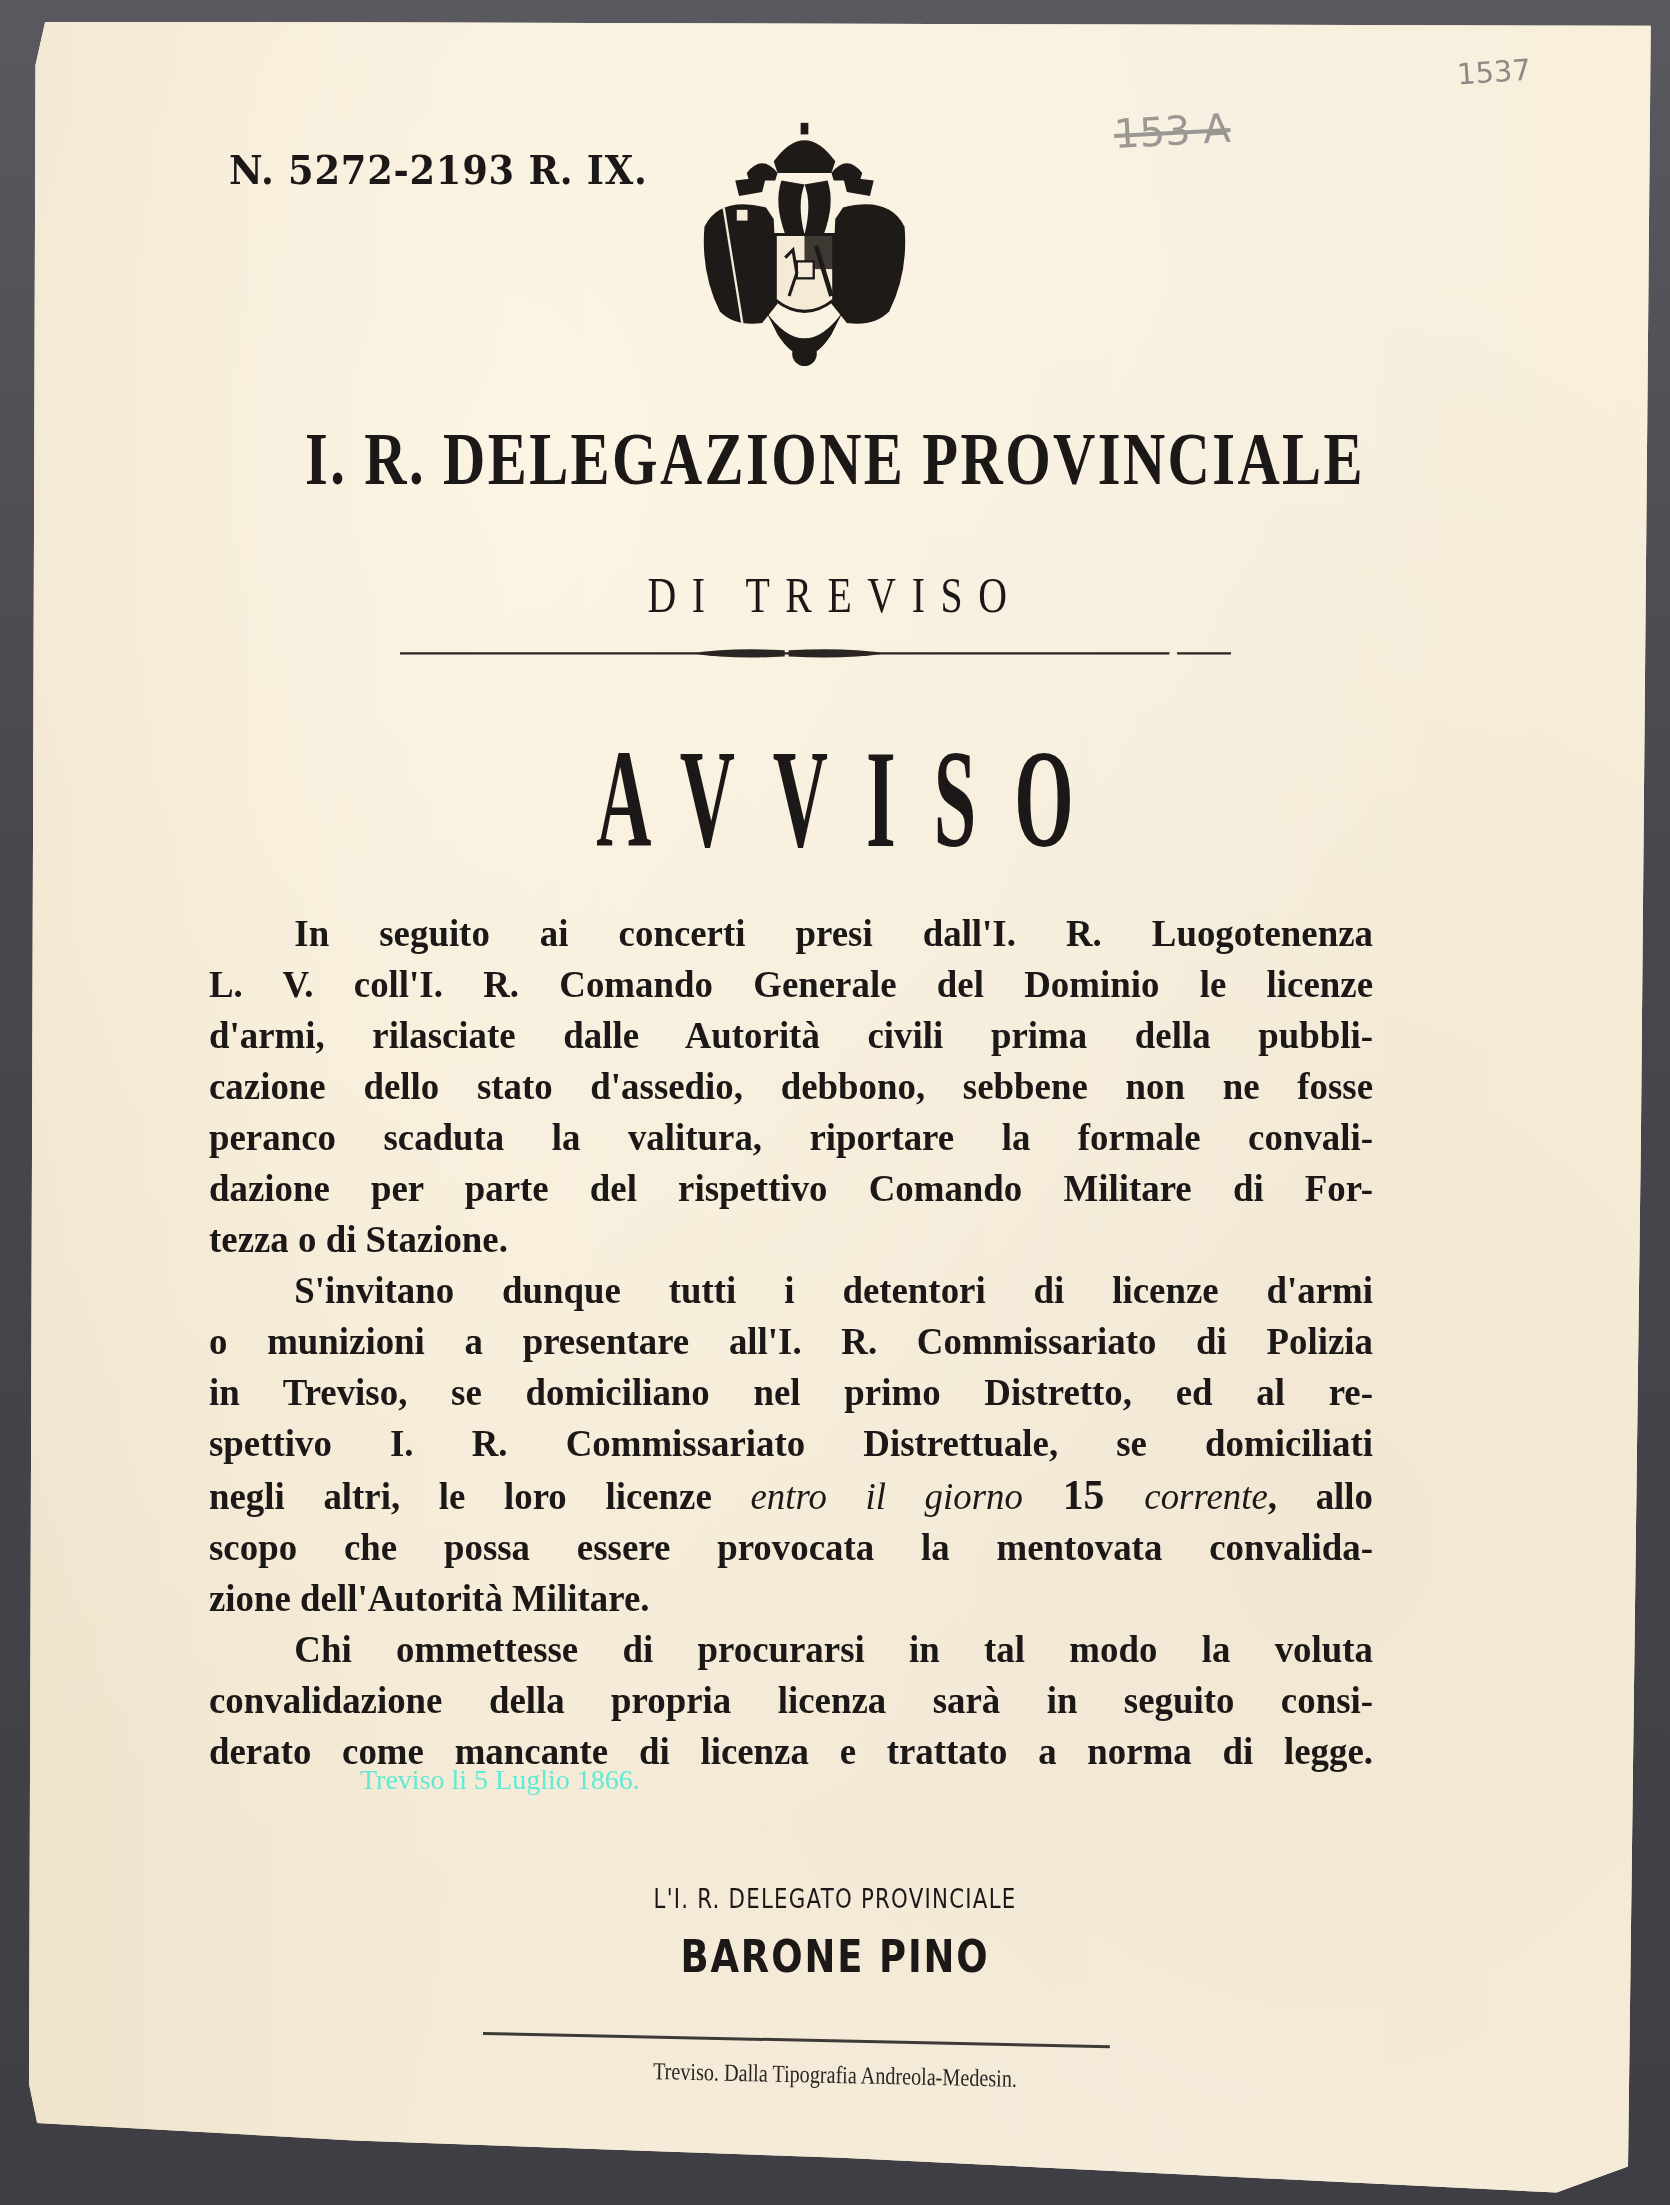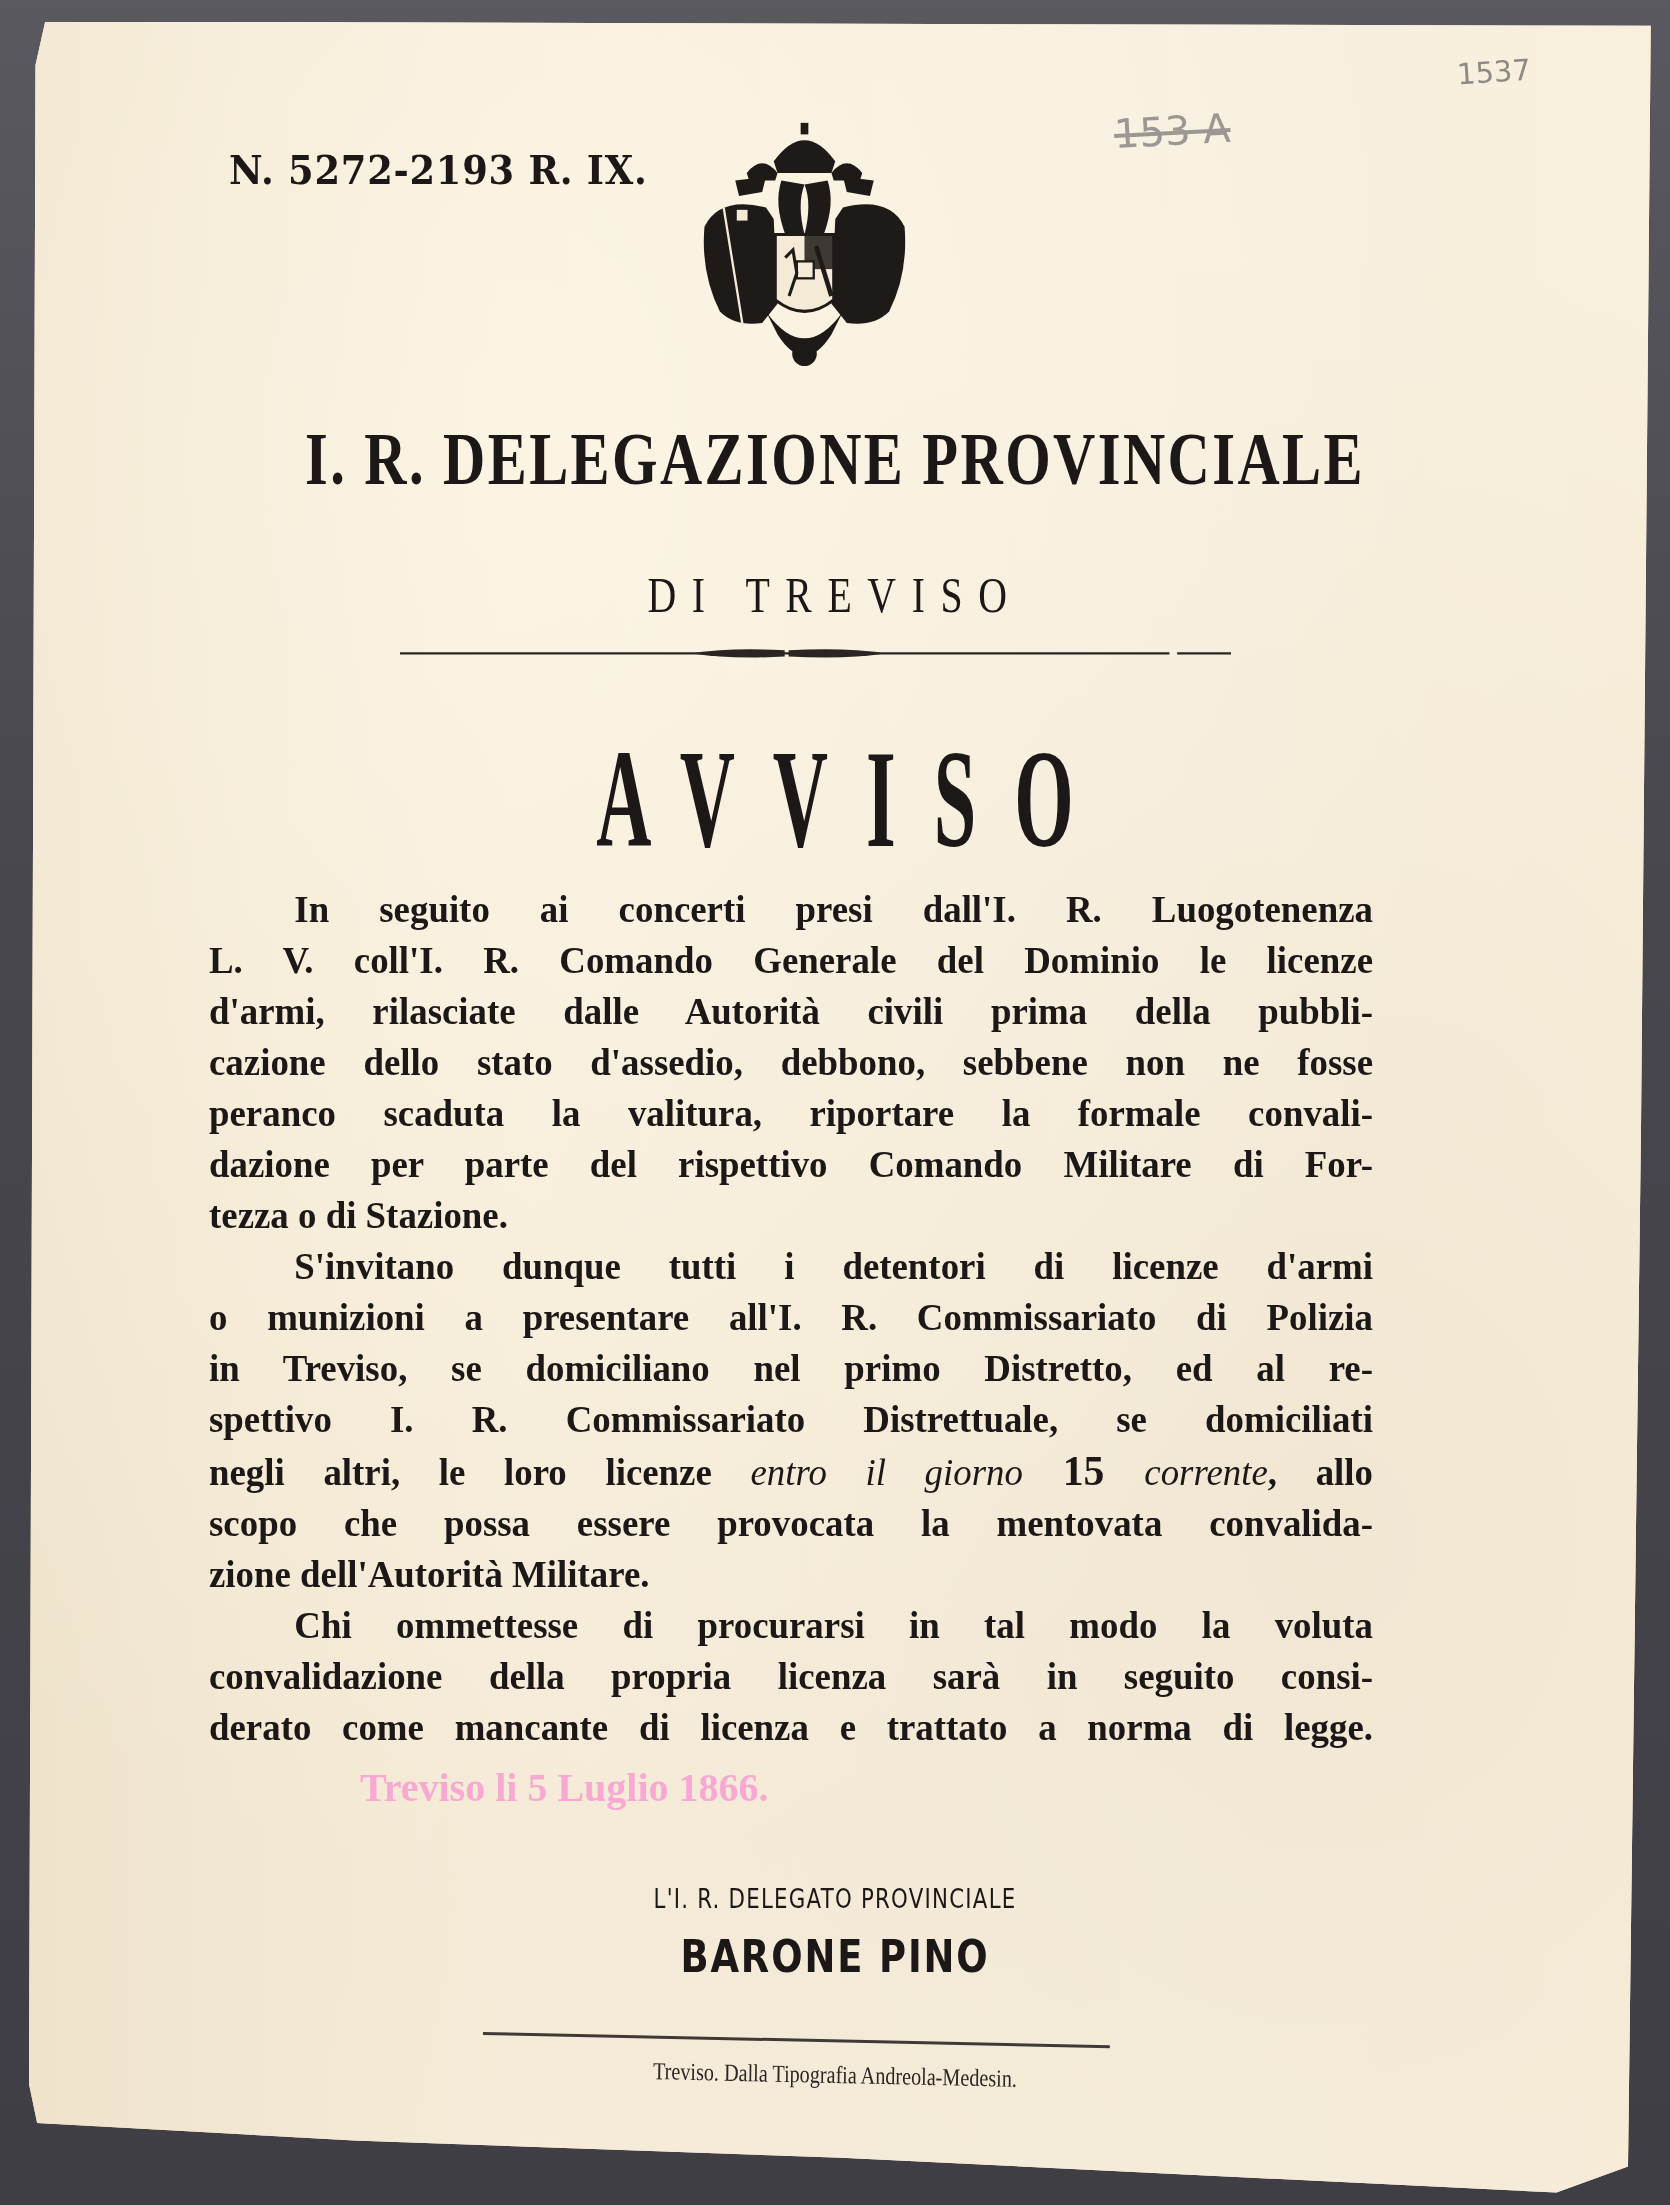--- a/index.html
+++ b/index.html
@@ -42,29 +42,29 @@
     font-size:51px; color:#1b1817; letter-spacing:20px; white-space:nowrap;
     transform:scaleX(0.78); transform-origin:center;
   }
   .divider { left:400px; top:648px; width:831px; height:10.8px; }
   .title {
     left:0; width:1670px; top:719px; text-align:center;
     font-size:139px; font-weight:bold; color:#1b1817; letter-spacing:69px; white-space:nowrap;
     transform:scaleX(0.55); transform-origin:center; padding-left:69px; box-sizing:border-box;
   }
   .body-text {
-    left:209px; width:1200px; top:884px;
+    left:209px; width:1200px; top:908px;
     font-size:38px; line-height:51px; color:#1b1817; font-weight:bold;
   }
   .line { display:block; white-space:nowrap; text-align:justify; text-align-last:justify; transform:scaleX(0.97); transform-origin:left; }
   .line.last { text-align-last:left; }
   .indent { padding-left:88px; }
   .em { font-style:italic; font-weight:normal; }
   .big { font-size:43px; }
-  .date-line { left:360px; top:1764px; font-size:40px; font-weight:bold; color:#f9a8d4; white-space:nowrap; }
+  .date-line { left:360px; top:1764px; font-size:28px; font-weight:normal; color:#5eead4; white-space:nowrap; }
   .signer-title {
     left:0; width:1670px; top:1884px; text-align:center;
     font-size:26px; color:#1b1817; letter-spacing:1.5px; white-space:nowrap;
     font-family:"DejaVu Sans",sans-serif; transform:scaleX(0.82);
   }
   .signer-name {
     left:0; width:1670px; top:1930px; text-align:center;
     font-size:45px; font-weight:bold; color:#1b1817; letter-spacing:2.3px; white-space:nowrap;
     font-family:"DejaVu Sans",sans-serif; transform:scaleX(0.82);
   }

